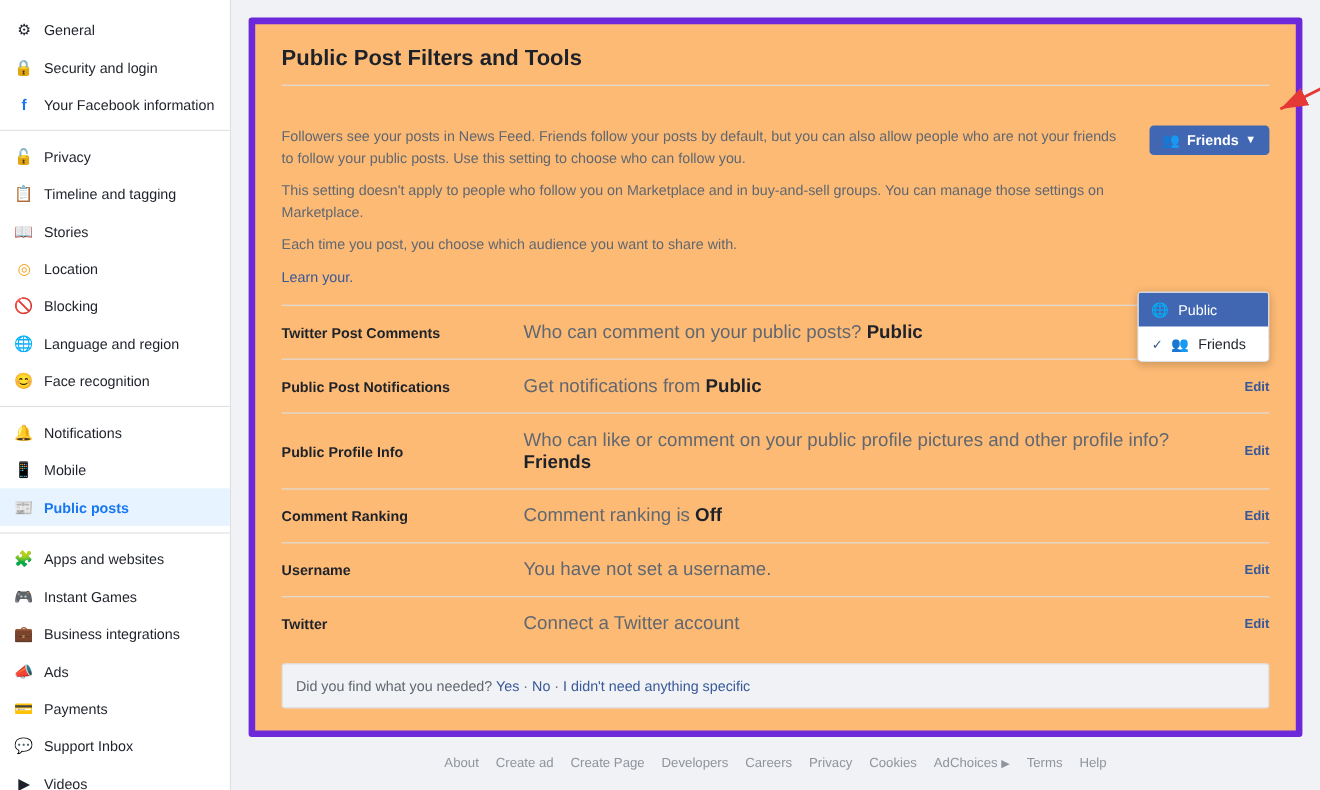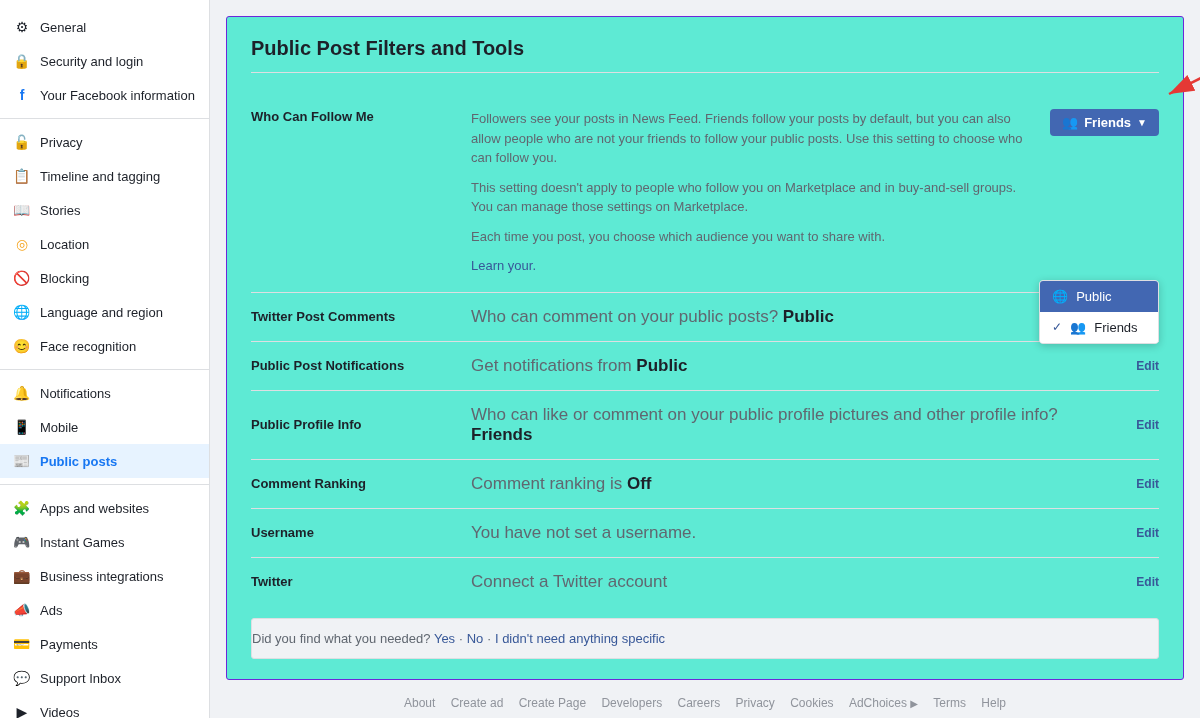--- a/index.html
+++ b/index.html
@@ -53,22 +53,22 @@
       background: #dddfe2;
       margin: 6px 0;
     }
     
     .main-content {
       flex: 1;
       background: #f0f2f5;
       padding: 16px;
     }
     .content-panel {
-      background: #5eead4;
-      border: 1px solid #6d28d9;
+      background: #fdba74;
+      border: 6px solid #6d28d9;
       border-radius: 3px;
       padding: 20px 24px;
     }
     .page-title {
       font-size: 20px;
       font-weight: 600;
       color: #1d2129;
       margin-bottom: 20px;
       padding-bottom: 12px;
       border-bottom: 1px solid #dddfe2;
@@ -188,21 +188,21 @@
     }
     .public-timeline-link a {
       color: #385898;
       text-decoration: none;
     }
     
     .feedback-bar {
       background: #f0f2f5;
       border: 1px solid #dddfe2;
       border-radius: 3px;
-      padding: 12px 0;
+      padding: 12px 12px;
       font-size: 13px;
       color: #606770;
       margin-top: 12px;
     }
     .feedback-bar a {
       color: #385898;
       text-decoration: none;
     }
     
     .footer {
@@ -321,21 +321,20 @@
         <span>Videos</span>
       </div>
     </div>
   </div>
 
   <div class="main-content">
     <div class="content-panel">
       <div class="page-title">Public Post Filters and Tools</div>
 
       <div class="follow-section">
-        <div class="follow-label">Who Can Follow Me</div>
         <div class="follow-description">
           <p>Followers see your posts in News Feed. Friends follow your posts by default, but you can also allow people who are not your friends to follow your public posts. Use this setting to choose who can follow you.</p>
           <p>This setting doesn't apply to people who follow you on Marketplace and in buy-and-sell groups. You can manage those settings on Marketplace.</p>
           <p>Each time you post, you choose which audience you want to share with.</p>
           <a href="#">Learn your.</a>
         </div>
         <div class="follow-action">
           <button class="dropdown-btn">
             <span>👥</span>
             <span>Friends</span>

